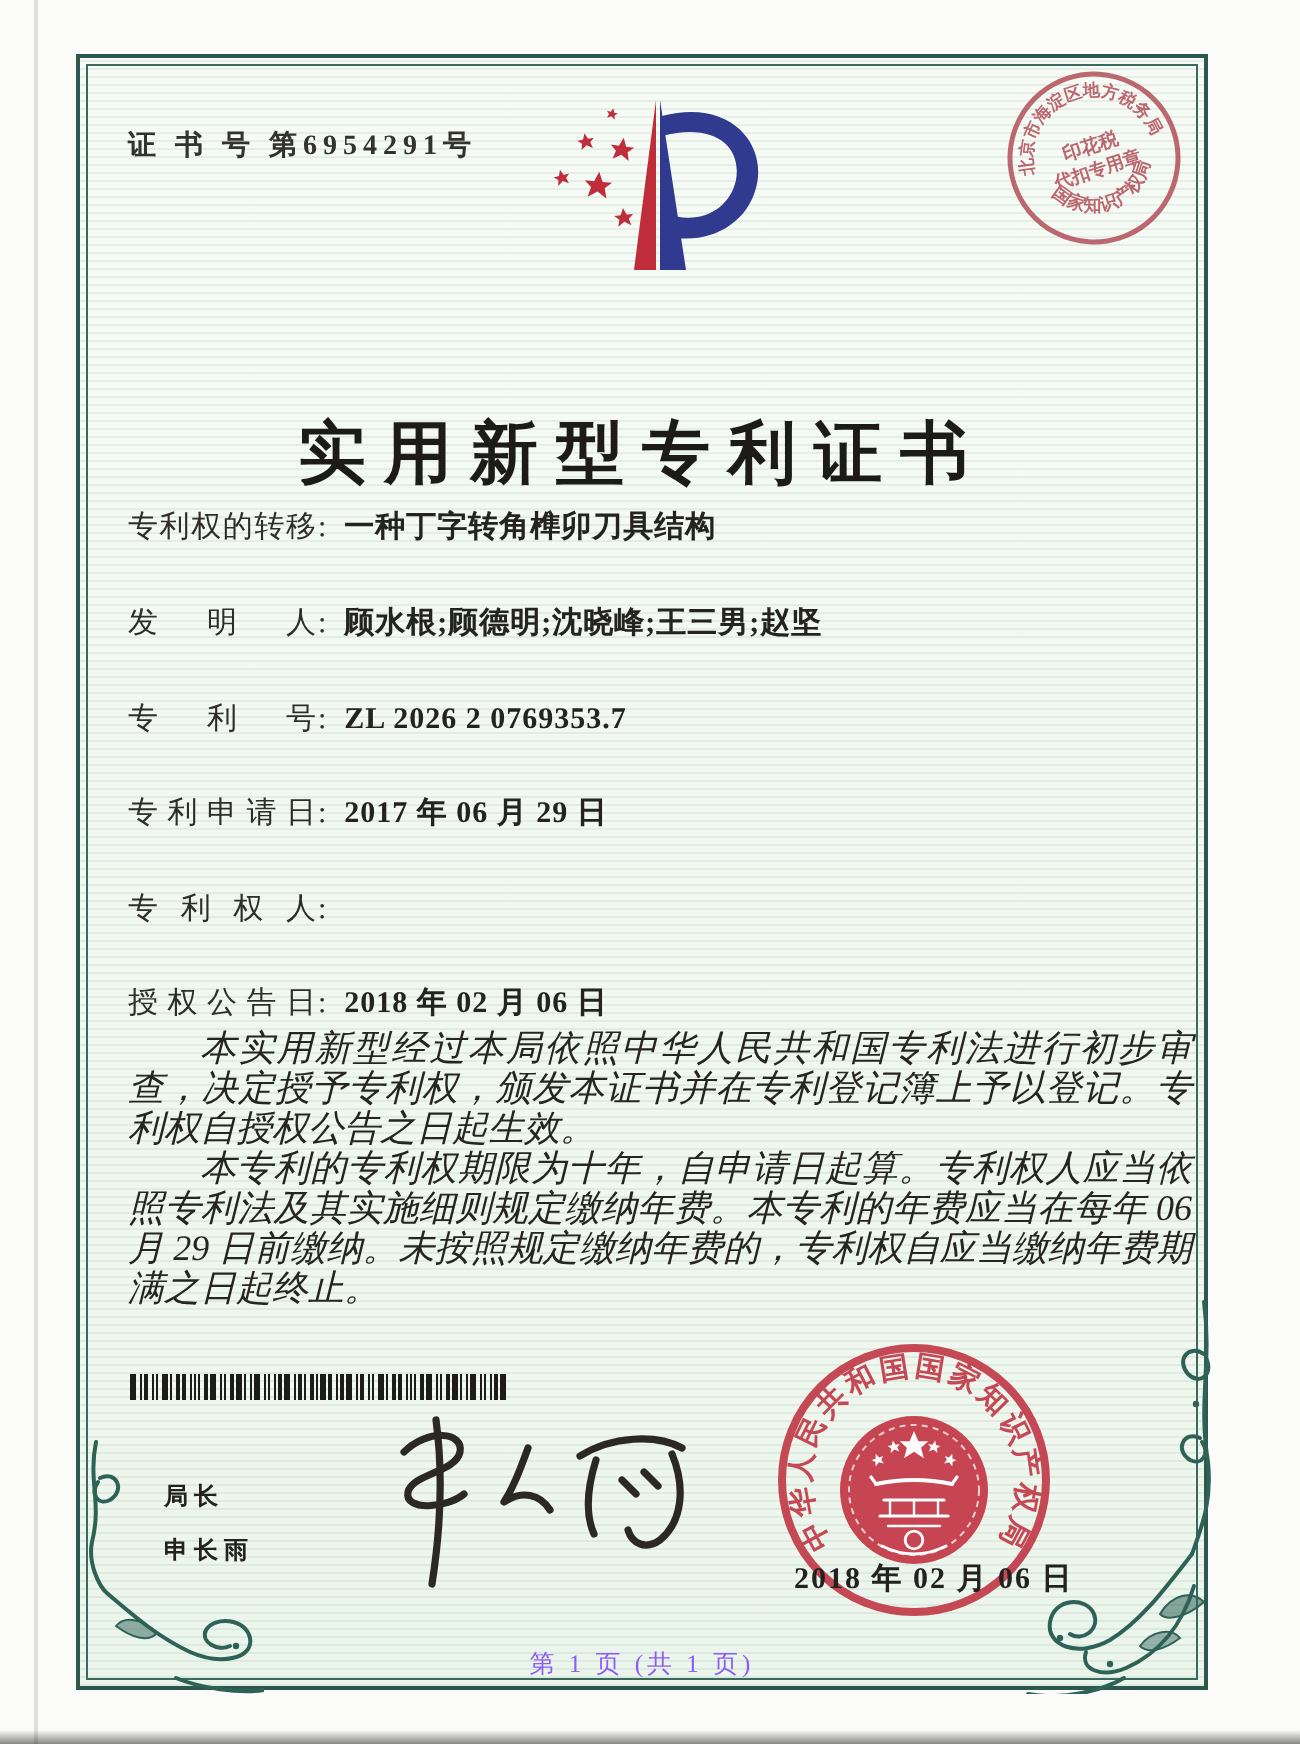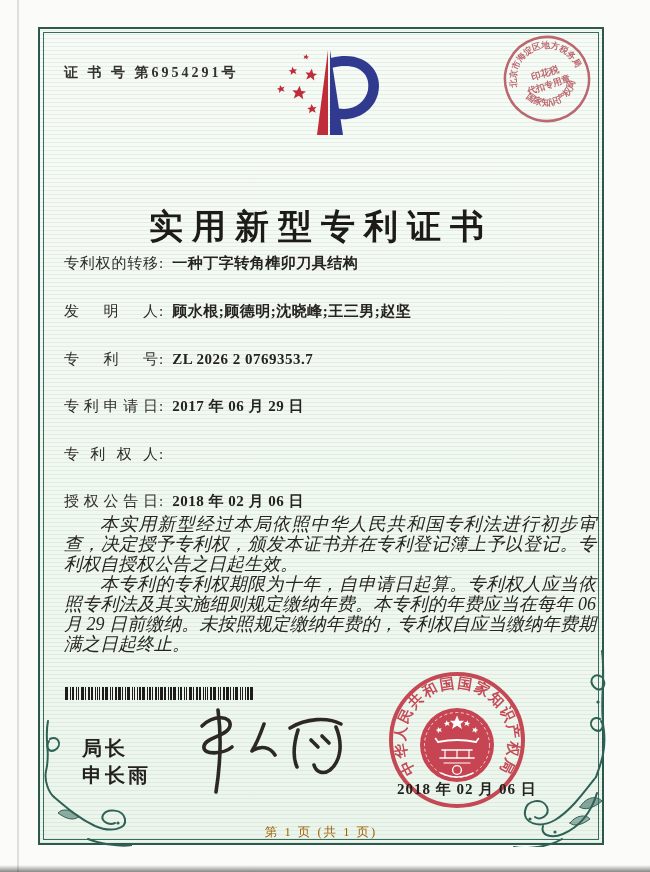--- a/index.html
+++ b/index.html
@@ -30,27 +30,27 @@
   .field-row{position:absolute;left:64px;display:flex;align-items:baseline;font-size:15px;}
   .f-label{display:inline-block;width:94px;text-align:justify;text-align-last:justify;color:#2e2d28;}
   .f-colon{margin:0 9px 0 1px;}
   .f-value{font-weight:600;letter-spacing:.5px;color:#242320;}
   .body-text{position:absolute;left:64px;top:514px;width:532px;
     font-size:18px;line-height:20px;font-style:italic;text-align:justify;color:#26251f;}
   .body-text p{margin:0;text-indent:2em;}
   .barcode{position:absolute;left:65px;top:687px;}
   .director{position:absolute;left:82px;top:735px;
     font-family:"Liberation Sans","DejaVu Sans",sans-serif;
-    font-size:20px;font-weight:700;letter-spacing:3px;color:#23221e;line-height:27px;}
+    font-size:12px;font-weight:700;letter-spacing:3px;color:#23221e;line-height:27px;}
   .signature{position:absolute;left:178px;top:704px;}
   .grant-seal{position:absolute;left:382px;top:665px;opacity:.92;}
   .seal-date{position:absolute;left:397px;top:780px;font-size:15px;font-weight:700;
     letter-spacing:1px;color:#23221e;}
   .page-footer{position:absolute;left:38px;top:824px;width:566px;text-align:center;
-    font-size:12.5px;letter-spacing:2px;color:#a16207;}
+    font-size:12.5px;letter-spacing:2px;color:#8b5cf6;}
   .flourish{position:absolute;}
   .flourish-right{right:40px;bottom:25px;}
   .flourish-left{left:40px;bottom:25px;transform:scaleX(-1);}
 </style>
 </head>
 <body>
 
 <div class="page">
 
   <div class="frame">

